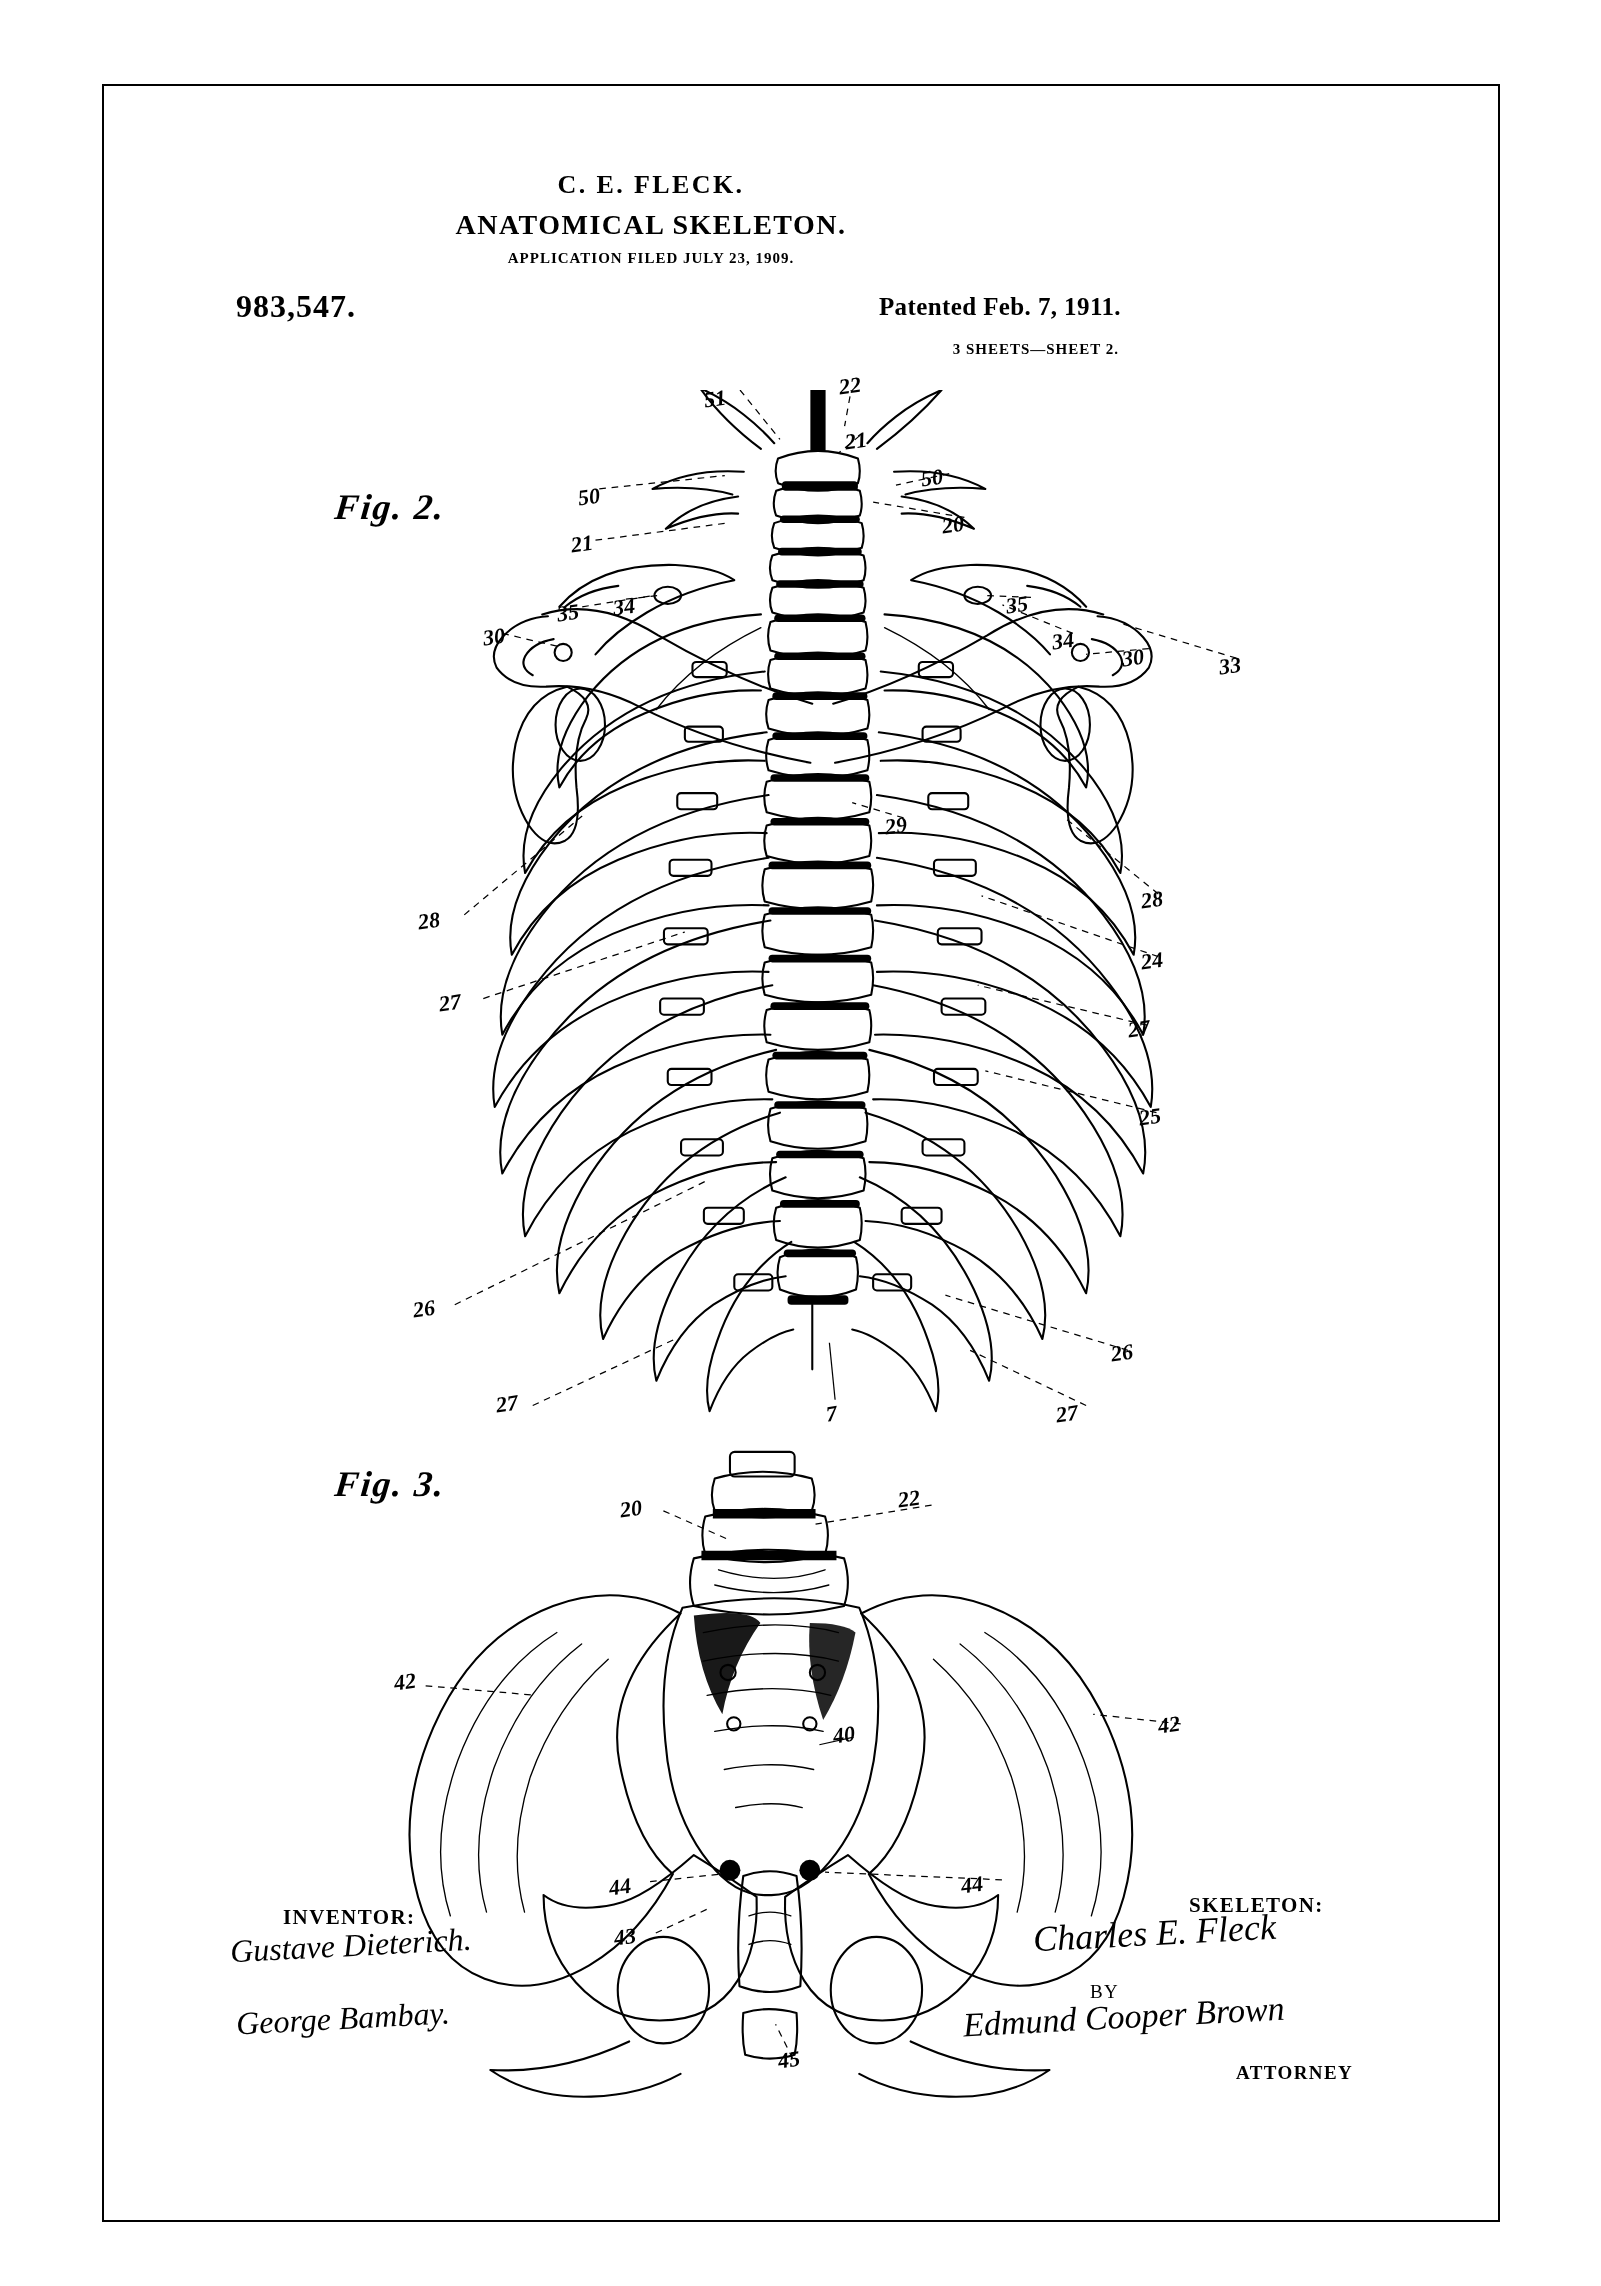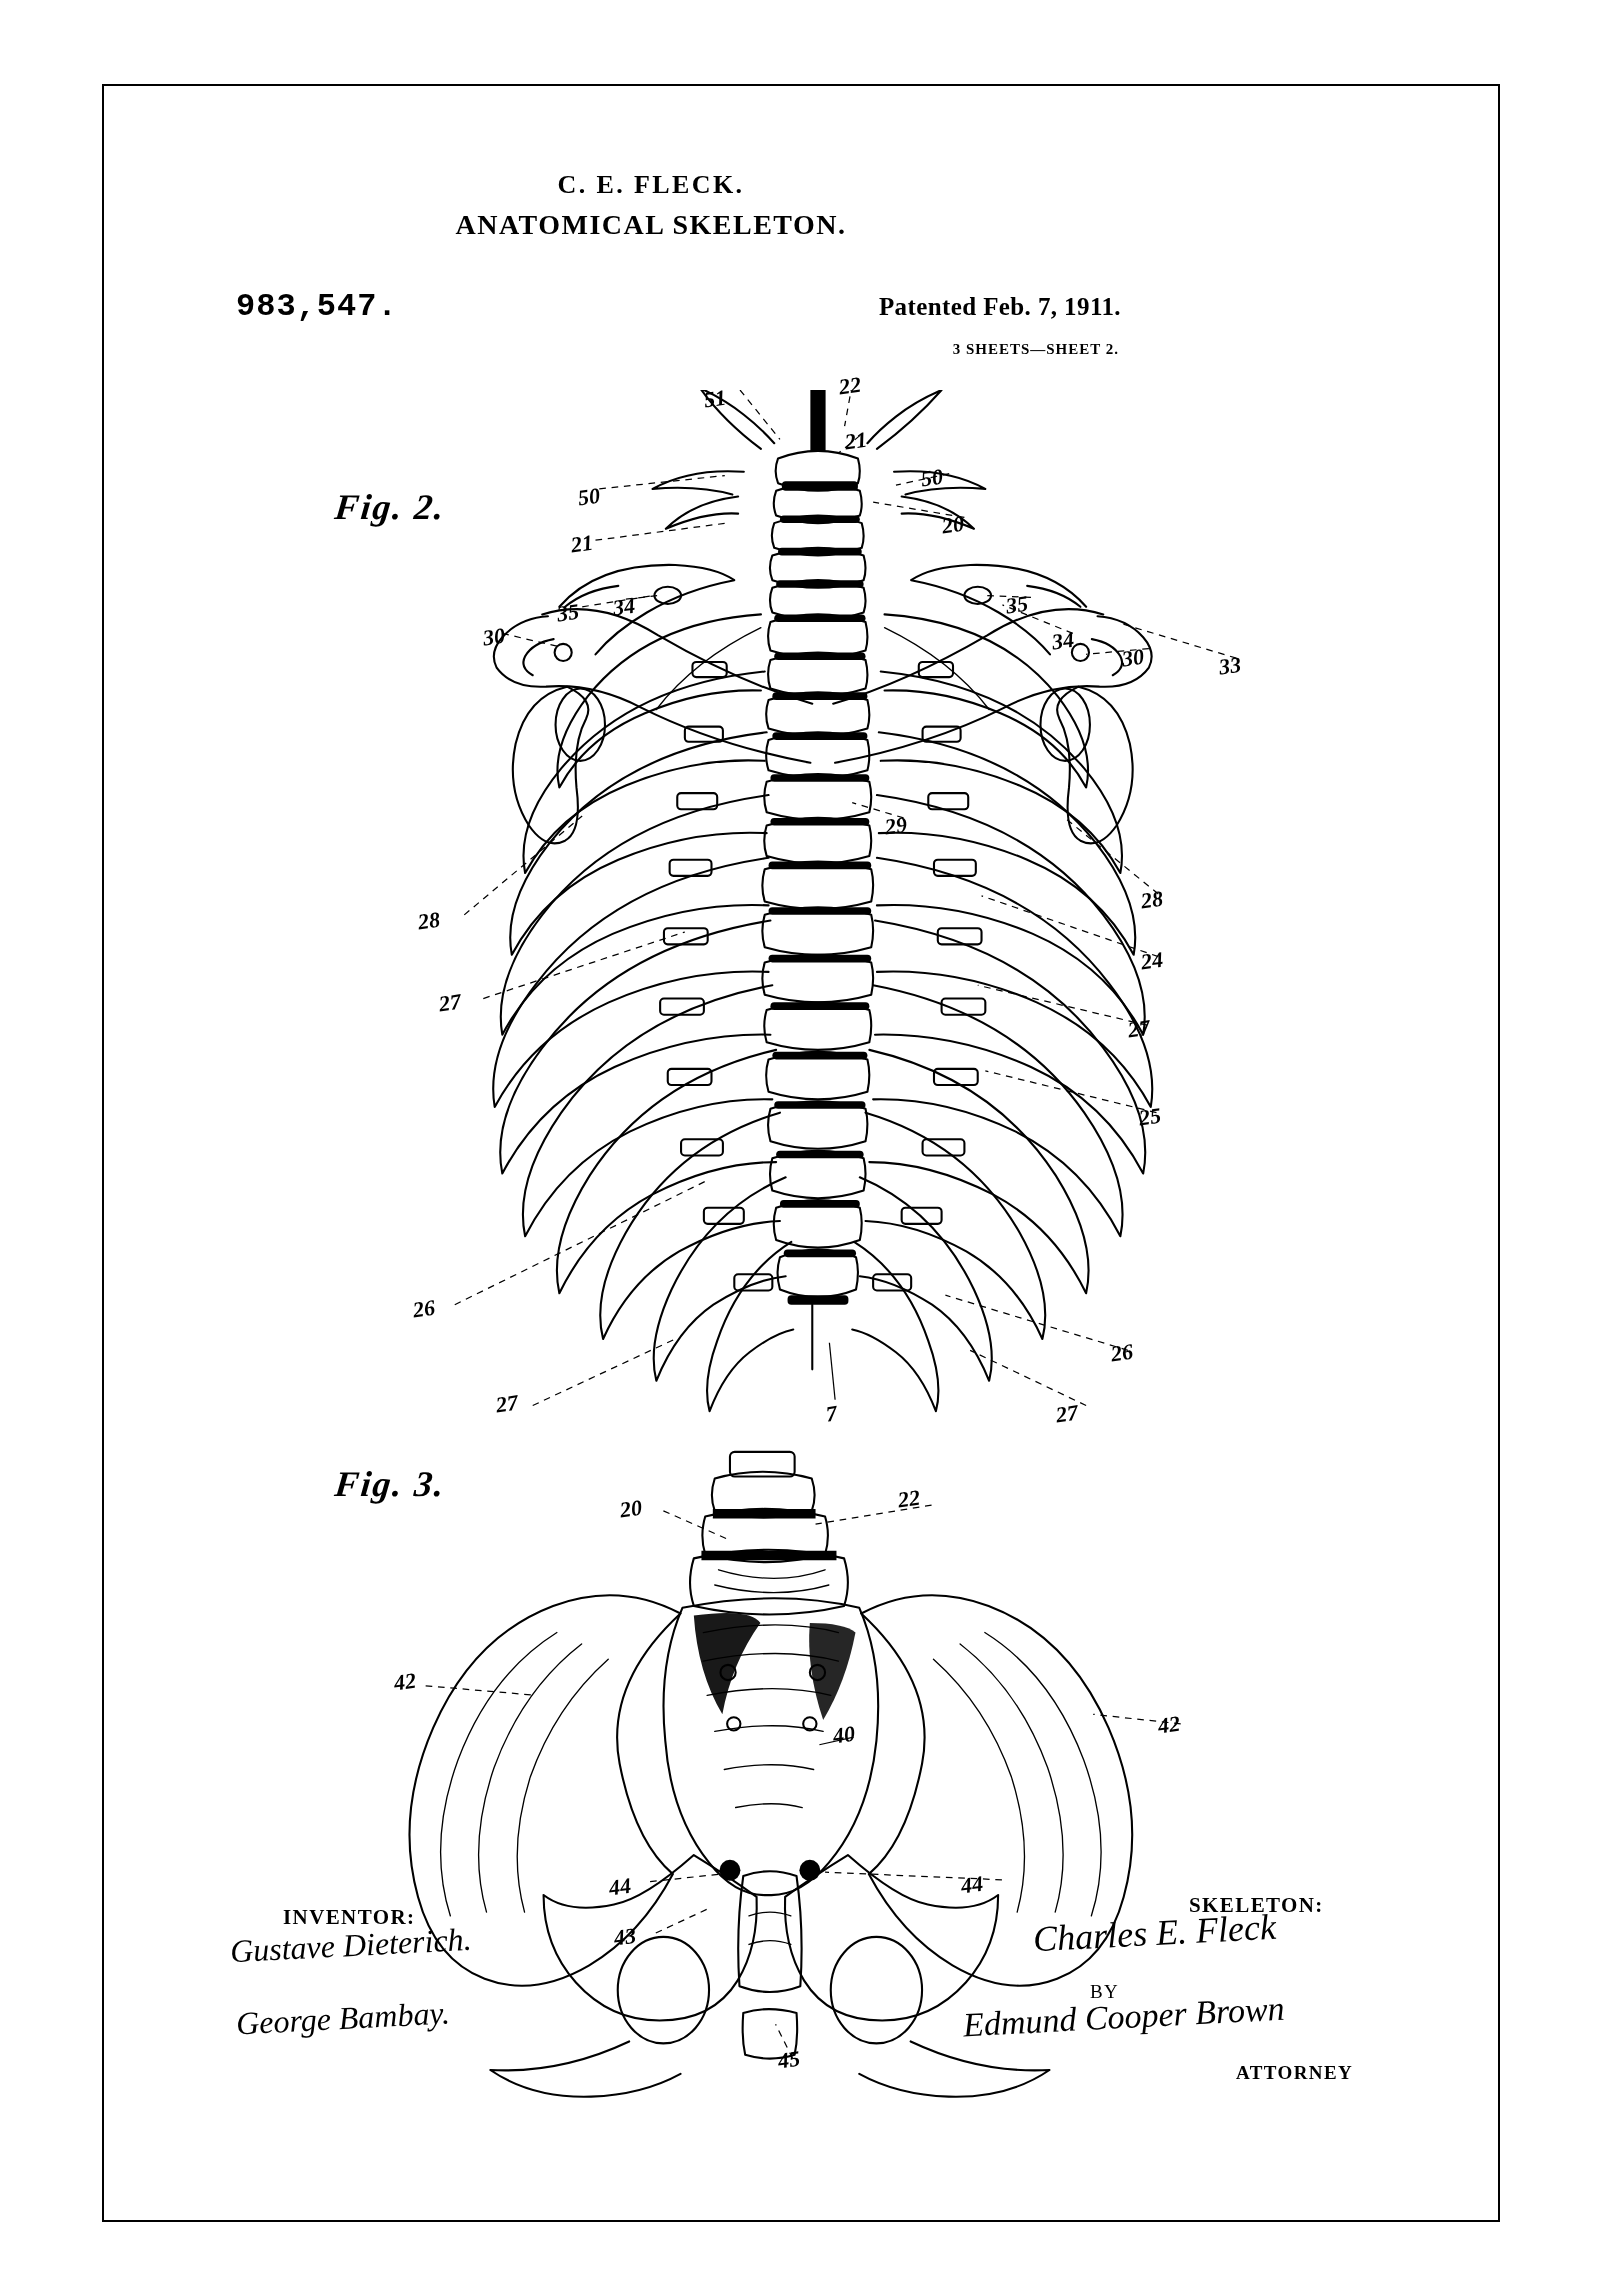--- a/index.html
+++ b/index.html
@@ -56,21 +56,21 @@
     font-family: "Liberation Serif", serif;
     font-weight: bold;
     font-size: 15px;
     letter-spacing: 1px;
     margin-top: 9.5px;
   }
   .patent-number {
     position: absolute;
     left: 236px;
     top: 278px;
-    font-family: Liberation Mono, monospace;
+    font-family: Liberation Serif, serif;
     font-weight: bold;
     font-size: 32px;
     letter-spacing: 1px;
   }
   .patent-date {
     position: absolute;
     right: 181px;
     top: 283px;
     font-family: "Liberation Serif", serif;
     font-weight: bold;
@@ -171,20 +171,21 @@
 </head>
 <body>
 
 <div class="page">
 
   <div class="sheet-border"></div>
 
   <div class="hdr">
     <div class="inventor-name">C. E. FLECK.</div>
     <div class="title">ANATOMICAL SKELETON.</div>
+    <div class="appfiled">APPLICATION FILED JULY 23, 1909.</div>
   </div>
 
   <div class="patent-number">983,547.</div>
   <div class="patent-date">Patented Feb. 7, 1911.</div>
   <div class="sheet-count">3 SHEETS—SHEET 2.</div>
 
   <div class="fig-label" id="fig2-label">Fig. 2.</div>
 
   <svg width="1046" height="1122" viewBox="0 0 1100 1180" style="position:absolute;left:314px;top:380px;">
 

